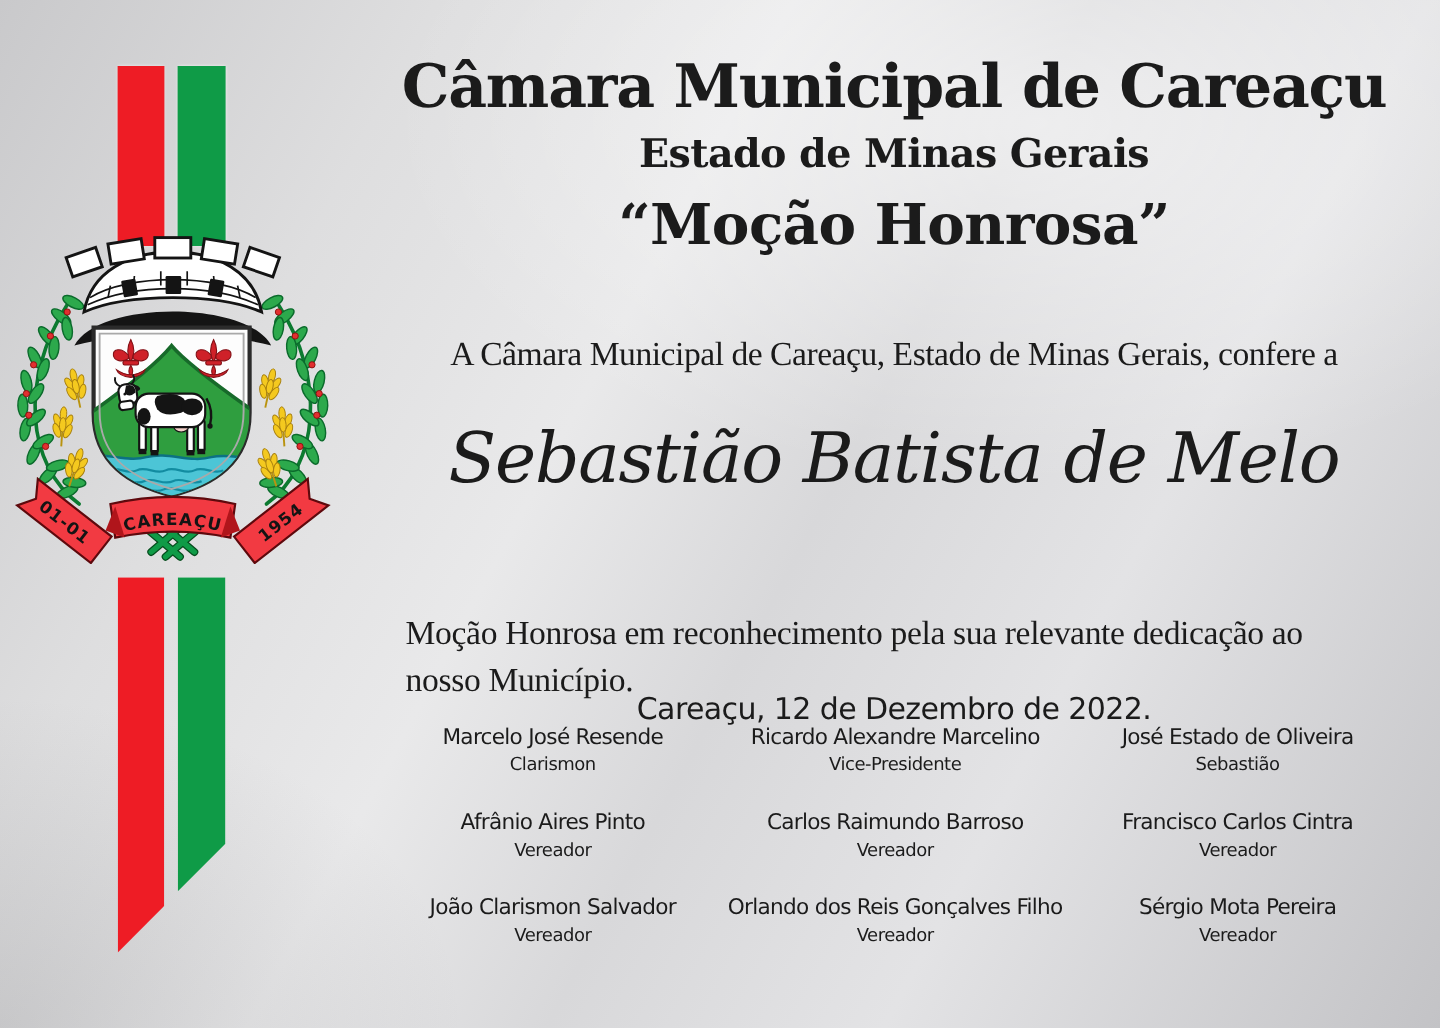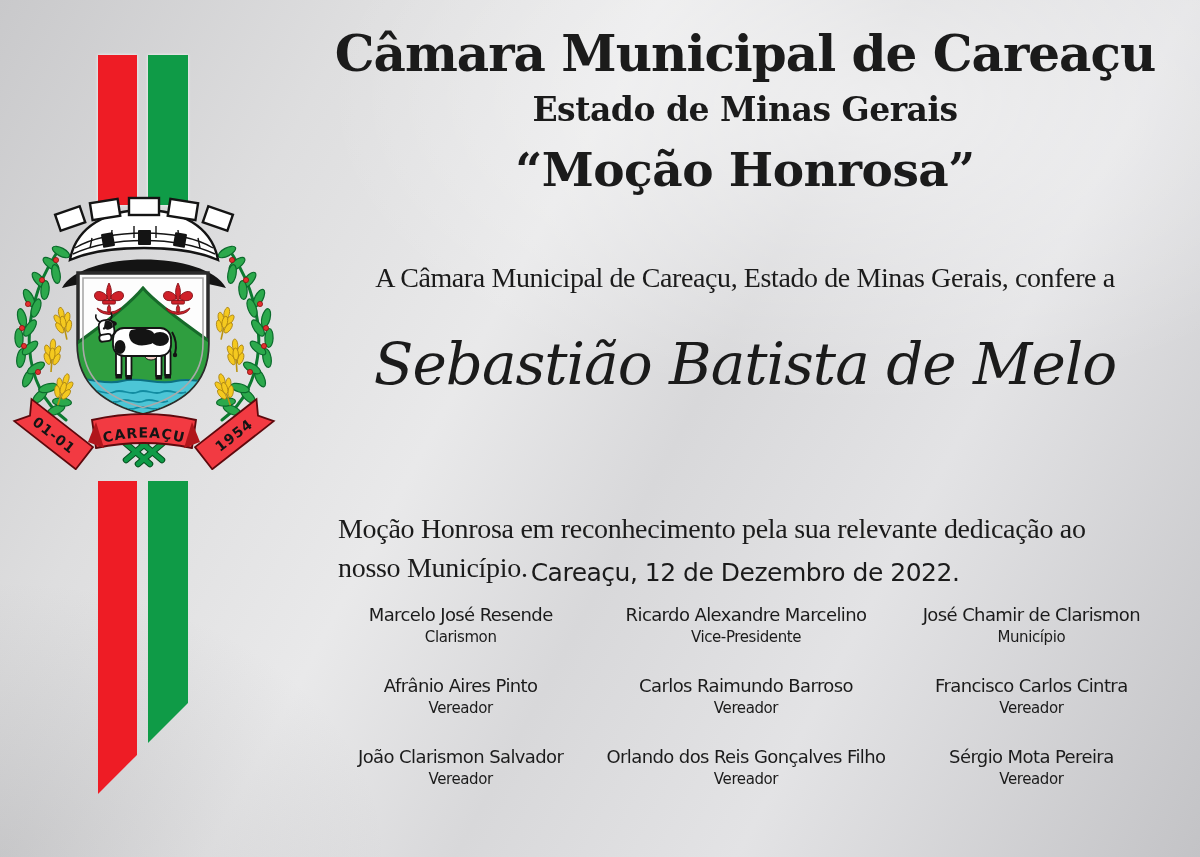--- a/index.html
+++ b/index.html
@@ -35,21 +35,21 @@
   .brick {fill:none;stroke:#141414;stroke-width:1.4;}
   .fleur {fill:#cf2129;stroke:#821016;stroke-width:.9;}
   .ribR  {fill:var(--ribbon_red,#f23a42);stroke:#5e090d;stroke-width:1.8;}
   .bannertext{font-family:"DejaVu Sans",sans-serif;font-weight:bold;font-size:14px;fill:#141414;letter-spacing:1px;}
   .cowW  {fill:#ffffff;stroke:#141414;stroke-width:1.8;}
   .cowB  {fill:#141414;}
   .gstem {stroke:var(--stripe_green,#0aa23e);stroke-width:4.5;stroke-linecap:round;}
   .gstemU{stroke:#074d1e;stroke-width:6.5;stroke-linecap:round;}
 
   
-  .tline{position:absolute;left:310px;width:870px;text-align:center;white-space:nowrap;}
+  .tline{position:absolute;left:310px;width:870px;text-align:center;white-space:nowrap;margin-top:18px;}
   .blackletter{font-family:"DejaVu Serif",serif;font-weight:700;}
   .title    {top:24px; font-size:50px;letter-spacing:-1px;}
   .subtitle {top:90px; font-size:33px;letter-spacing:-.5px;}
   .award    {top:142px;font-size:47px;letter-spacing:-.5px;}
   .conferral{top:262px;font-family:"Liberation Serif",serif;font-size:28px;letter-spacing:-.4px;}
   .recipient{top:330px;font-family:"DejaVu Serif",serif;font-style:italic;font-size:58px;letter-spacing:-1px;}
   .citation {position:absolute;left:338px;top:461px;width:840px;
              font-family:"Liberation Serif",serif;font-size:28px;line-height:39px;letter-spacing:-.3px;margin-top:48px;}
   .citation div{white-space:nowrap;}
   .date     {top:558px;font-family:"DejaVu Sans",sans-serif;font-size:25px;letter-spacing:-.5px;}
@@ -235,22 +235,22 @@
   <div class="signatures">
     <div class="sig">
       <div class="sig-name">Marcelo José Resende</div>
       <div class="sig-role">Clarismon</div>
     </div>
     <div class="sig">
       <div class="sig-name">Ricardo Alexandre Marcelino</div>
       <div class="sig-role">Vice-Presidente</div>
     </div>
     <div class="sig">
-      <div class="sig-name">José Chamir de Clarismon</div>
-      <div class="sig-role">Município</div>
+      <div class="sig-name">José Estado de Oliveira</div>
+      <div class="sig-role">Sebastião</div>
     </div>
     <div class="sig">
       <div class="sig-name">Afrânio Aires Pinto</div>
       <div class="sig-role">Vereador</div>
     </div>
     <div class="sig">
       <div class="sig-name">Carlos Raimundo Barroso</div>
       <div class="sig-role">Vereador</div>
     </div>
     <div class="sig">

